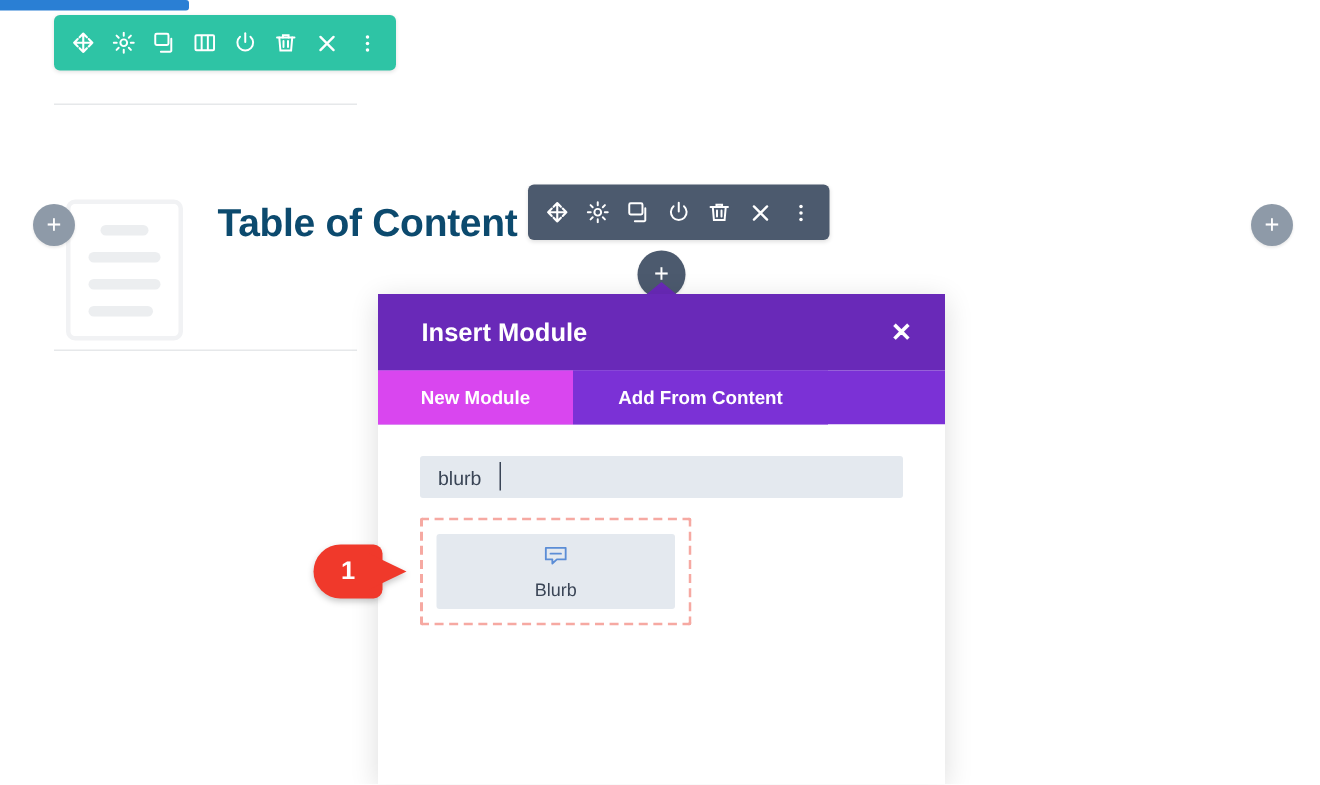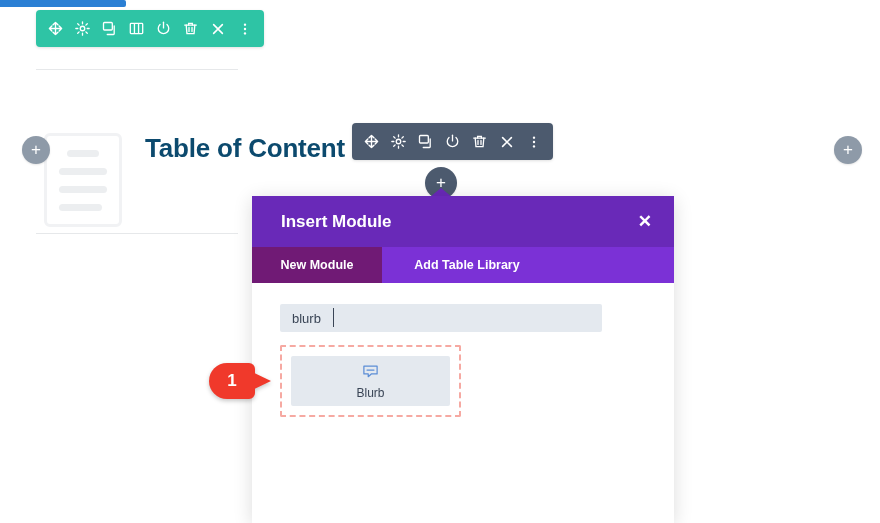--- a/index.html
+++ b/index.html
@@ -135,21 +135,21 @@
     color: #0c4a6e;
     letter-spacing: -0.2px;
     white-space: nowrap;
   }
 
   
   .modal {
     position: absolute;
     left: 252px;
     top: 196px;
-    width: 422px;
+    width: 378px;
     height: 327px;
     background: #ffffff;
     box-shadow: 0 3px 18px rgba(0,0,0,0.14);
     overflow: hidden;
   }
   .modal-pointer {
     position: absolute;
     left: 430px;
     top: 188px;
     width: 0; height: 0;
@@ -185,21 +185,21 @@
   .modal-tab {
     display: flex;
     align-items: center;
     justify-content: center;
     font-size: 12.5px;
     font-weight: bold;
     color: #ffffff;
     cursor: pointer;
     padding: 0 14px;
   }
-  .modal-tab.tab-new     { width: 130px; background: #701a75; }
+  .modal-tab.tab-new     { width: 130px; background: #d946ef; }
   .modal-tab.tab-library { width: 170px; background: #7b31d6; }
 
   .modal-body {
     background: #ffffff;
     padding: 21px 28px 0 28px;
     height: 240px;
   }
   .search-wrap {
     position: relative;
   }
@@ -422,21 +422,21 @@
 
   <div class="modal">
 
     <div class="modal-header">
       <div class="modal-title">Insert Module</div>
       <div class="modal-close">✕</div>
     </div>
 
     <div class="modal-tabs">
       <div class="modal-tab tab-new">New Module</div>
-      <div class="modal-tab tab-library">Add Table Library</div>
+      <div class="modal-tab tab-library">Add From Content</div>
     </div>
 
     <div class="modal-body">
 
       <div class="search-wrap">
         <input class="search-input" type="text" value="blurb" style="">
         <div class="caret"></div>
       </div>
 
       <div class="module-grid">

